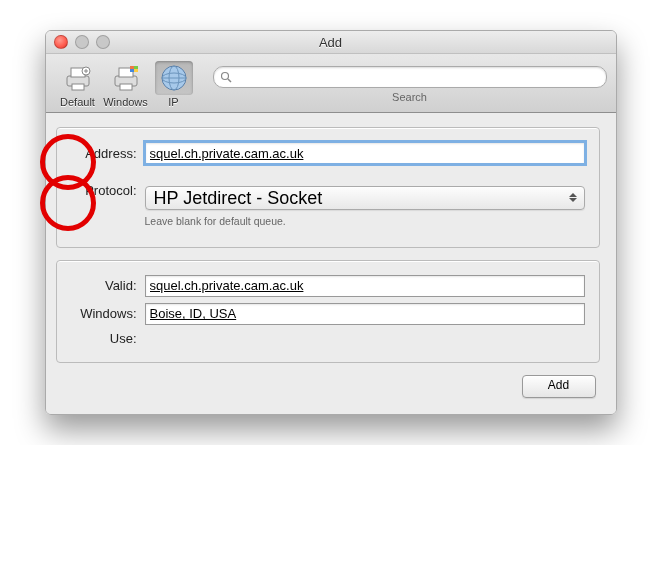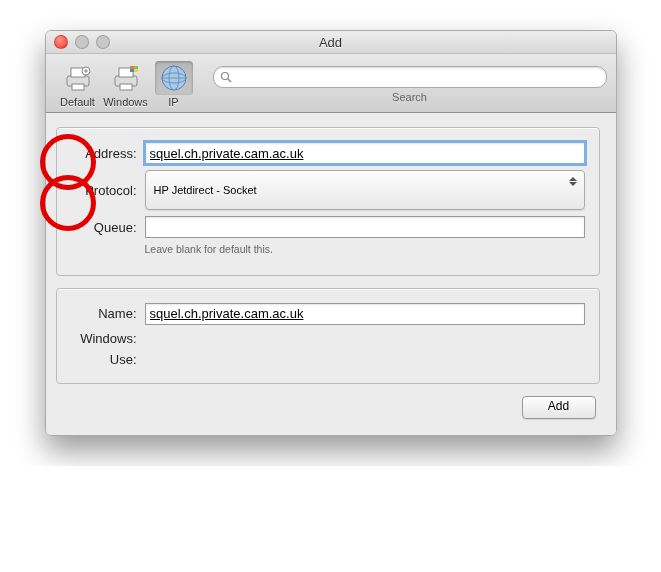--- a/index.html
+++ b/index.html
@@ -156,30 +156,31 @@
     text-decoration: underline;
   }
   .text-input.focused {
     outline: 3px solid #7eb0e3;
     outline-offset: -1px;
     border-color: #6ea6de;
   }
   .select {
     width: 100%;
     box-sizing: border-box;
-    height: 40px;
+    height: 24px;
     border: 1px solid #aaa;
     border-radius: 4px;
     background: linear-gradient(#fdfdfd, #e8e8e8);
-    font-size: 11px;
+    font-size: 18px;
     padding: 0 22px 0 8px;
     display: flex;
     align-items: center;
     position: relative;
     box-shadow: 0 1px 0 rgba(255,255,255,0.6) inset, 0 1px 1px rgba(0,0,0,0.08);
+    margin-top: 16px;
   }
   .select .arrows {
     position: absolute;
     right: 4px;
     top: 2px;
     width: 14px;
     height: 16px;
     display:flex;
     flex-direction:column;
     align-items:center;
@@ -312,38 +313,35 @@
           <div class="select">
             <span>HP Jetdirect - Socket</span>
             <div class="arrows">
               <div class="arrow-up"></div>
                   <div class="arrow-down"></div>
             </div>
           </div>
         </div>
       </div>
 
-      <div class="row">
-        <div class="row-label">Queue:</div>
-        <div class="field">
-          <input class="text-input" value="" style="">
-        </div>
-      </div>
-      <div class="helper">Leave blank for default this.</div>
+      <div class="helper">Leave blank for default queue.</div>
     </div>
 
     <div class="group">
       <div class="row">
-        <div class="row-label">Name:</div>
+        <div class="row-label">Valid:</div>
         <div class="field">
           <input class="text-input" value="squel.ch.private.cam.ac.uk" style="">
         </div>
       </div>
       <div class="row">
         <div class="row-label">Windows:</div>
+        <div class="field">
+          <input class="text-input" value="Boise, ID, USA" style="">
+        </div>
       </div>
       <div class="row">
         <div class="row-label">Use:</div>
       </div>
     </div>
 
     <div class="button-row">
       <div class="push-button">Add</div>
     </div>
   </div>

